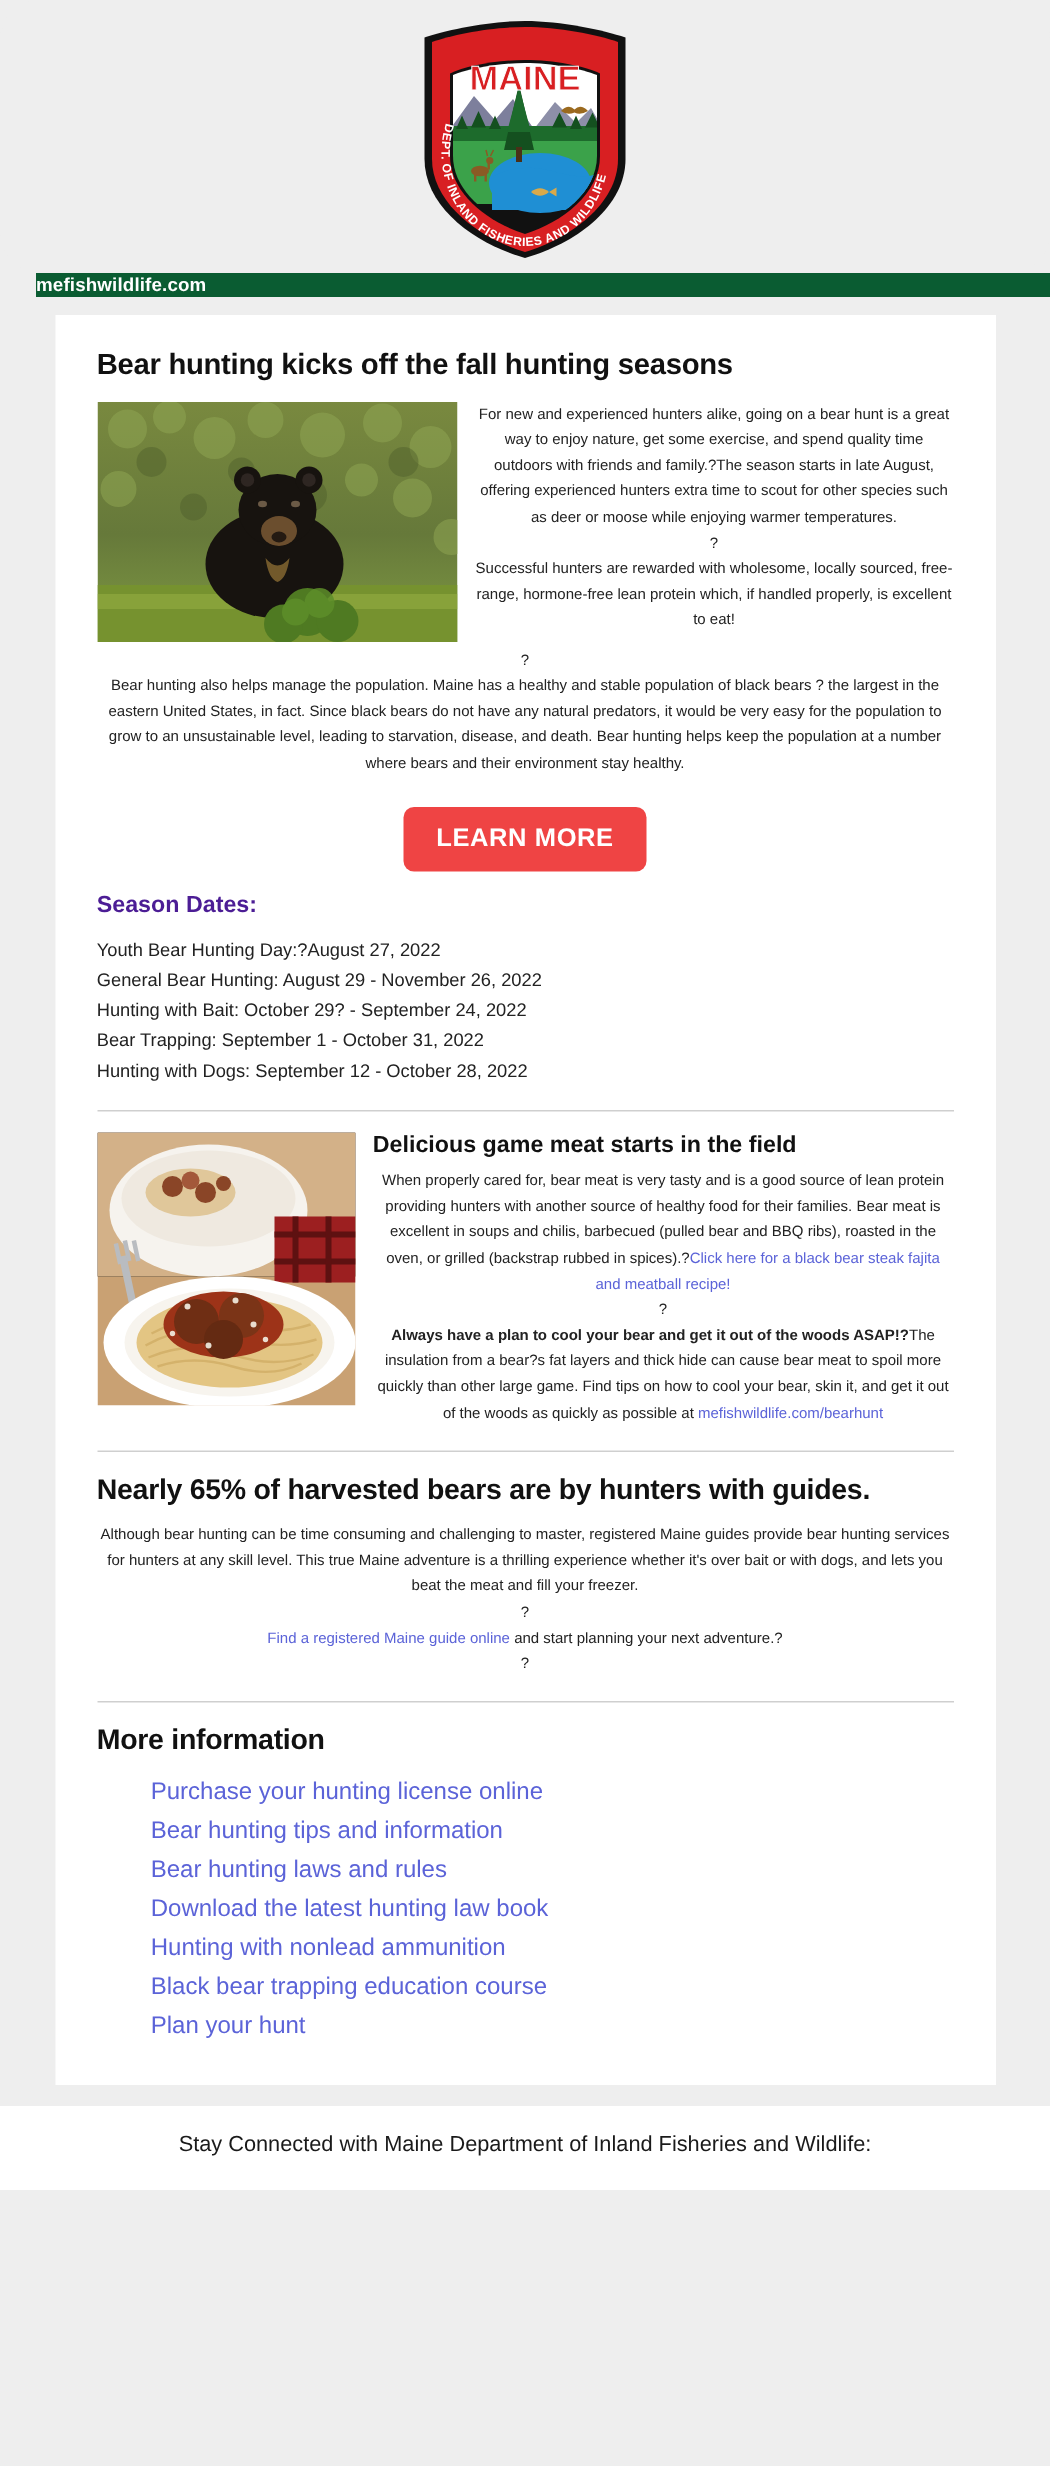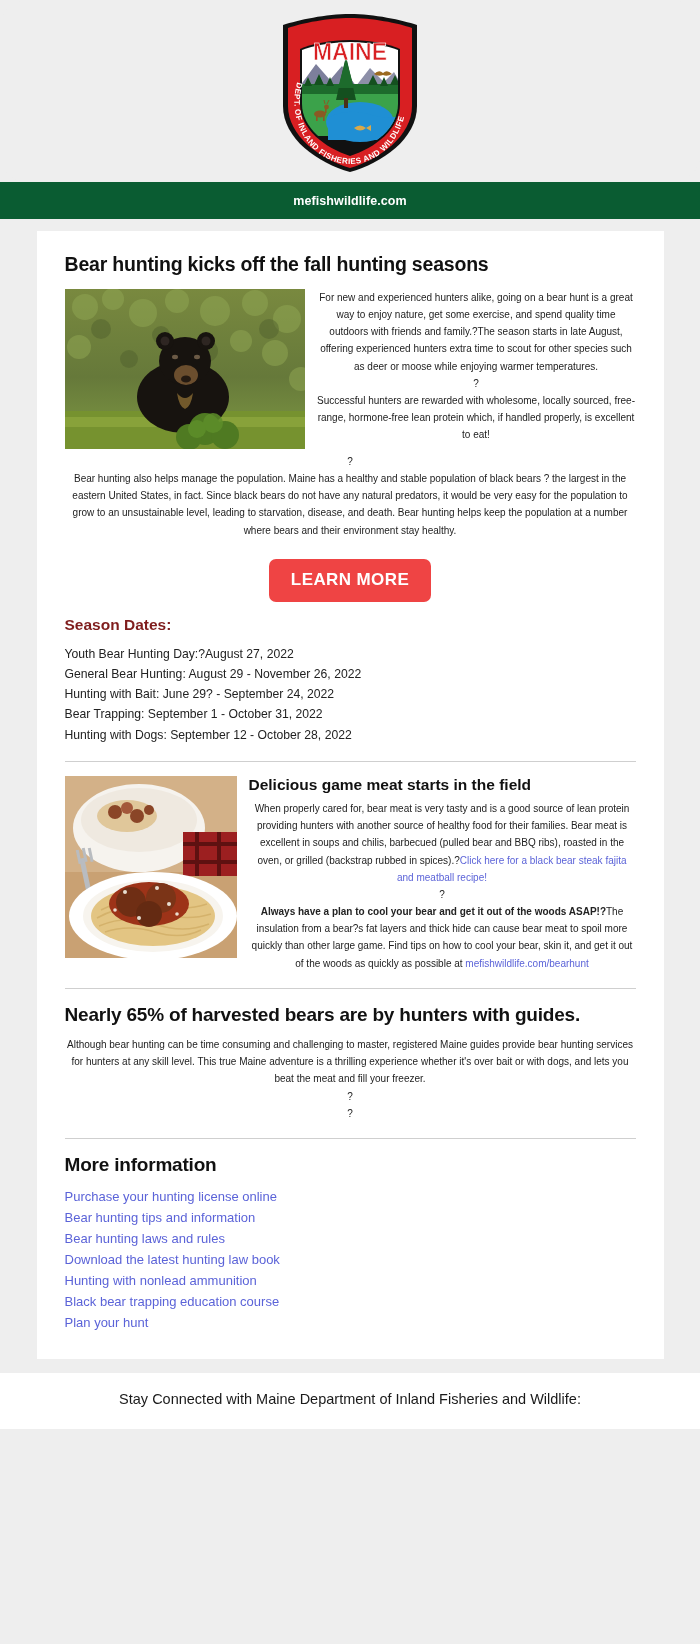--- a/index.html
+++ b/index.html
@@ -20,24 +20,24 @@
     display:flex;
     justify-content:center;
     align-items:center;
     border-radius:27px;
   }
   .crest { width:148px; height:158px; display:block; }
 
   
   .url-bar {
     background:#0a5c32;
-    height:37px;
+    height:16px;
     display:flex;
     align-items:center;
-    justify-content:center;
+    margin-left:24px;
   }
   .url-bar span {
     color:#ffffff;
     font-size:12.5px;
     font-weight:bold;
     letter-spacing:.1px;
   }
 
   
   .card-wrap { background:#eeeeee; padding:12px 0 14px 0; }
@@ -61,21 +61,21 @@
     line-height:1.22;
     font-weight:bold;
     margin:10px 0 10px 0;
     color:#111111;
     letter-spacing:-.2px;
   }
   h3.sub-head {
     font-size:15.5px;
     font-weight:bold;
     margin:14px 0 10px 0;
-    color:#7f1d1d;
+    color:#4c1d95;
   }
   h3.inline-head {
     font-size:15.5px;
     font-weight:bold;
     margin:0 0 6px 0;
     color:#111111;
   }
 
   p.body, div.body {
     font-size:10px;
@@ -116,21 +116,21 @@
 
   .dates-list { font-size:12.2px; line-height:1.66; color:#222; }
 
   hr.rule {
     border:0;
     border-top:1px solid #cfcfcf;
     margin:16px 0 14px 0;
   }
 
   ul.links { list-style:none; margin:4px 0 0 0; padding:0; }
-  ul.links li { font-size:13px; line-height:1.62; }
+  ul.links li { font-size:16px; line-height:1.62;margin-left:36px; }
   ul.links li a { color:#5b63d8; }
 
   
   .footer-white { background:#ffffff; padding:18px 0 4px 0; }
   .stay-line {
     text-align:center;
     font-size:14.5px;
     color:#1a1a1a;
     margin-bottom:18px;
   }
@@ -275,21 +275,21 @@
       <div class="body">Bear hunting also helps manage the population. Maine has a healthy and stable population of black bears ? the largest in the eastern United States, in fact. Since black bears do not have any natural predators, it would be very easy for the population to grow to an unsustainable level, leading to starvation, disease, and death. Bear hunting helps keep the population at a number where bears and their environment stay healthy.</div>
 
       <div class="btn-row">
         <button class="learn-btn">LEARN MORE</button>
       </div>
 
       <h3 class="sub-head">Season Dates:</h3>
       <div class="dates-list">
         <div>Youth Bear Hunting Day:?August 27, 2022</div>
         <div>General Bear Hunting: August 29 - November 26, 2022</div>
-        <div>Hunting with Bait: June 29? - September 24, 2022</div>
+        <div>Hunting with Bait: October 29? - September 24, 2022</div>
         <div>Bear Trapping: September 1 - October 31, 2022</div>
         <div>Hunting with Dogs: September 12 - October 28, 2022</div>
       </div>
 
       <hr class="rule">
 
       <div class="clearfix">
         <svg class="float-img food-photo" viewBox="0 0 172 182">
           <rect width="172" height="182" fill="#c9a173"></rect>
           <rect x="0" y="0" width="172" height="96" fill="#d8b храм"></rect>
@@ -349,20 +349,21 @@
         <div class="body"><span>When properly cared for, bear meat is very tasty and is a good source of lean protein providing hunters with another source of healthy food for their families. Bear meat is excellent in soups and chilis, barbecued (pulled bear and BBQ ribs), roasted in the oven, or grilled (backstrap rubbed in spices).?</span><a href="#">Click here for a black bear steak fajita and meatball recipe!</a></div>
         <div class="body qm">?</div>
         <div class="body"><b>Always have a plan to cool your bear and get it out of the woods ASAP!?</b><span>The insulation from a bear?s fat layers and thick hide can cause bear meat to spoil more quickly than other large game. Find tips on how to cool your bear, skin it, and get it out of the woods as quickly as possible at </span><a href="#">mefishwildlife.com/bearhunt</a></div>
       </div>
 
       <hr class="rule">
 
       <h2 class="section-head">Nearly 65% of harvested bears are by hunters with guides.</h2>
       <div class="body">Although bear hunting can be time consuming and challenging to master, registered Maine guides provide bear hunting services for hunters at any skill level. This true Maine adventure is a thrilling experience whether it's over bait or with dogs, and lets you beat the meat and fill your freezer.</div>
       <div class="body qm">?</div>
+      <div class="body"><a href="#">Find a registered Maine guide online</a><span> and start planning your next adventure.?</span></div>
       <div class="body qm">?</div>
 
       <hr class="rule">
 
       <h2 class="section-head">More information</h2>
       <ul class="links">
         <li><a href="#">Purchase your hunting license online</a></li>
         <li><a href="#">Bear hunting tips and information</a></li>
         <li><a href="#">Bear hunting laws and rules</a></li>
         <li><a href="#">Download the latest hunting law book</a></li>

